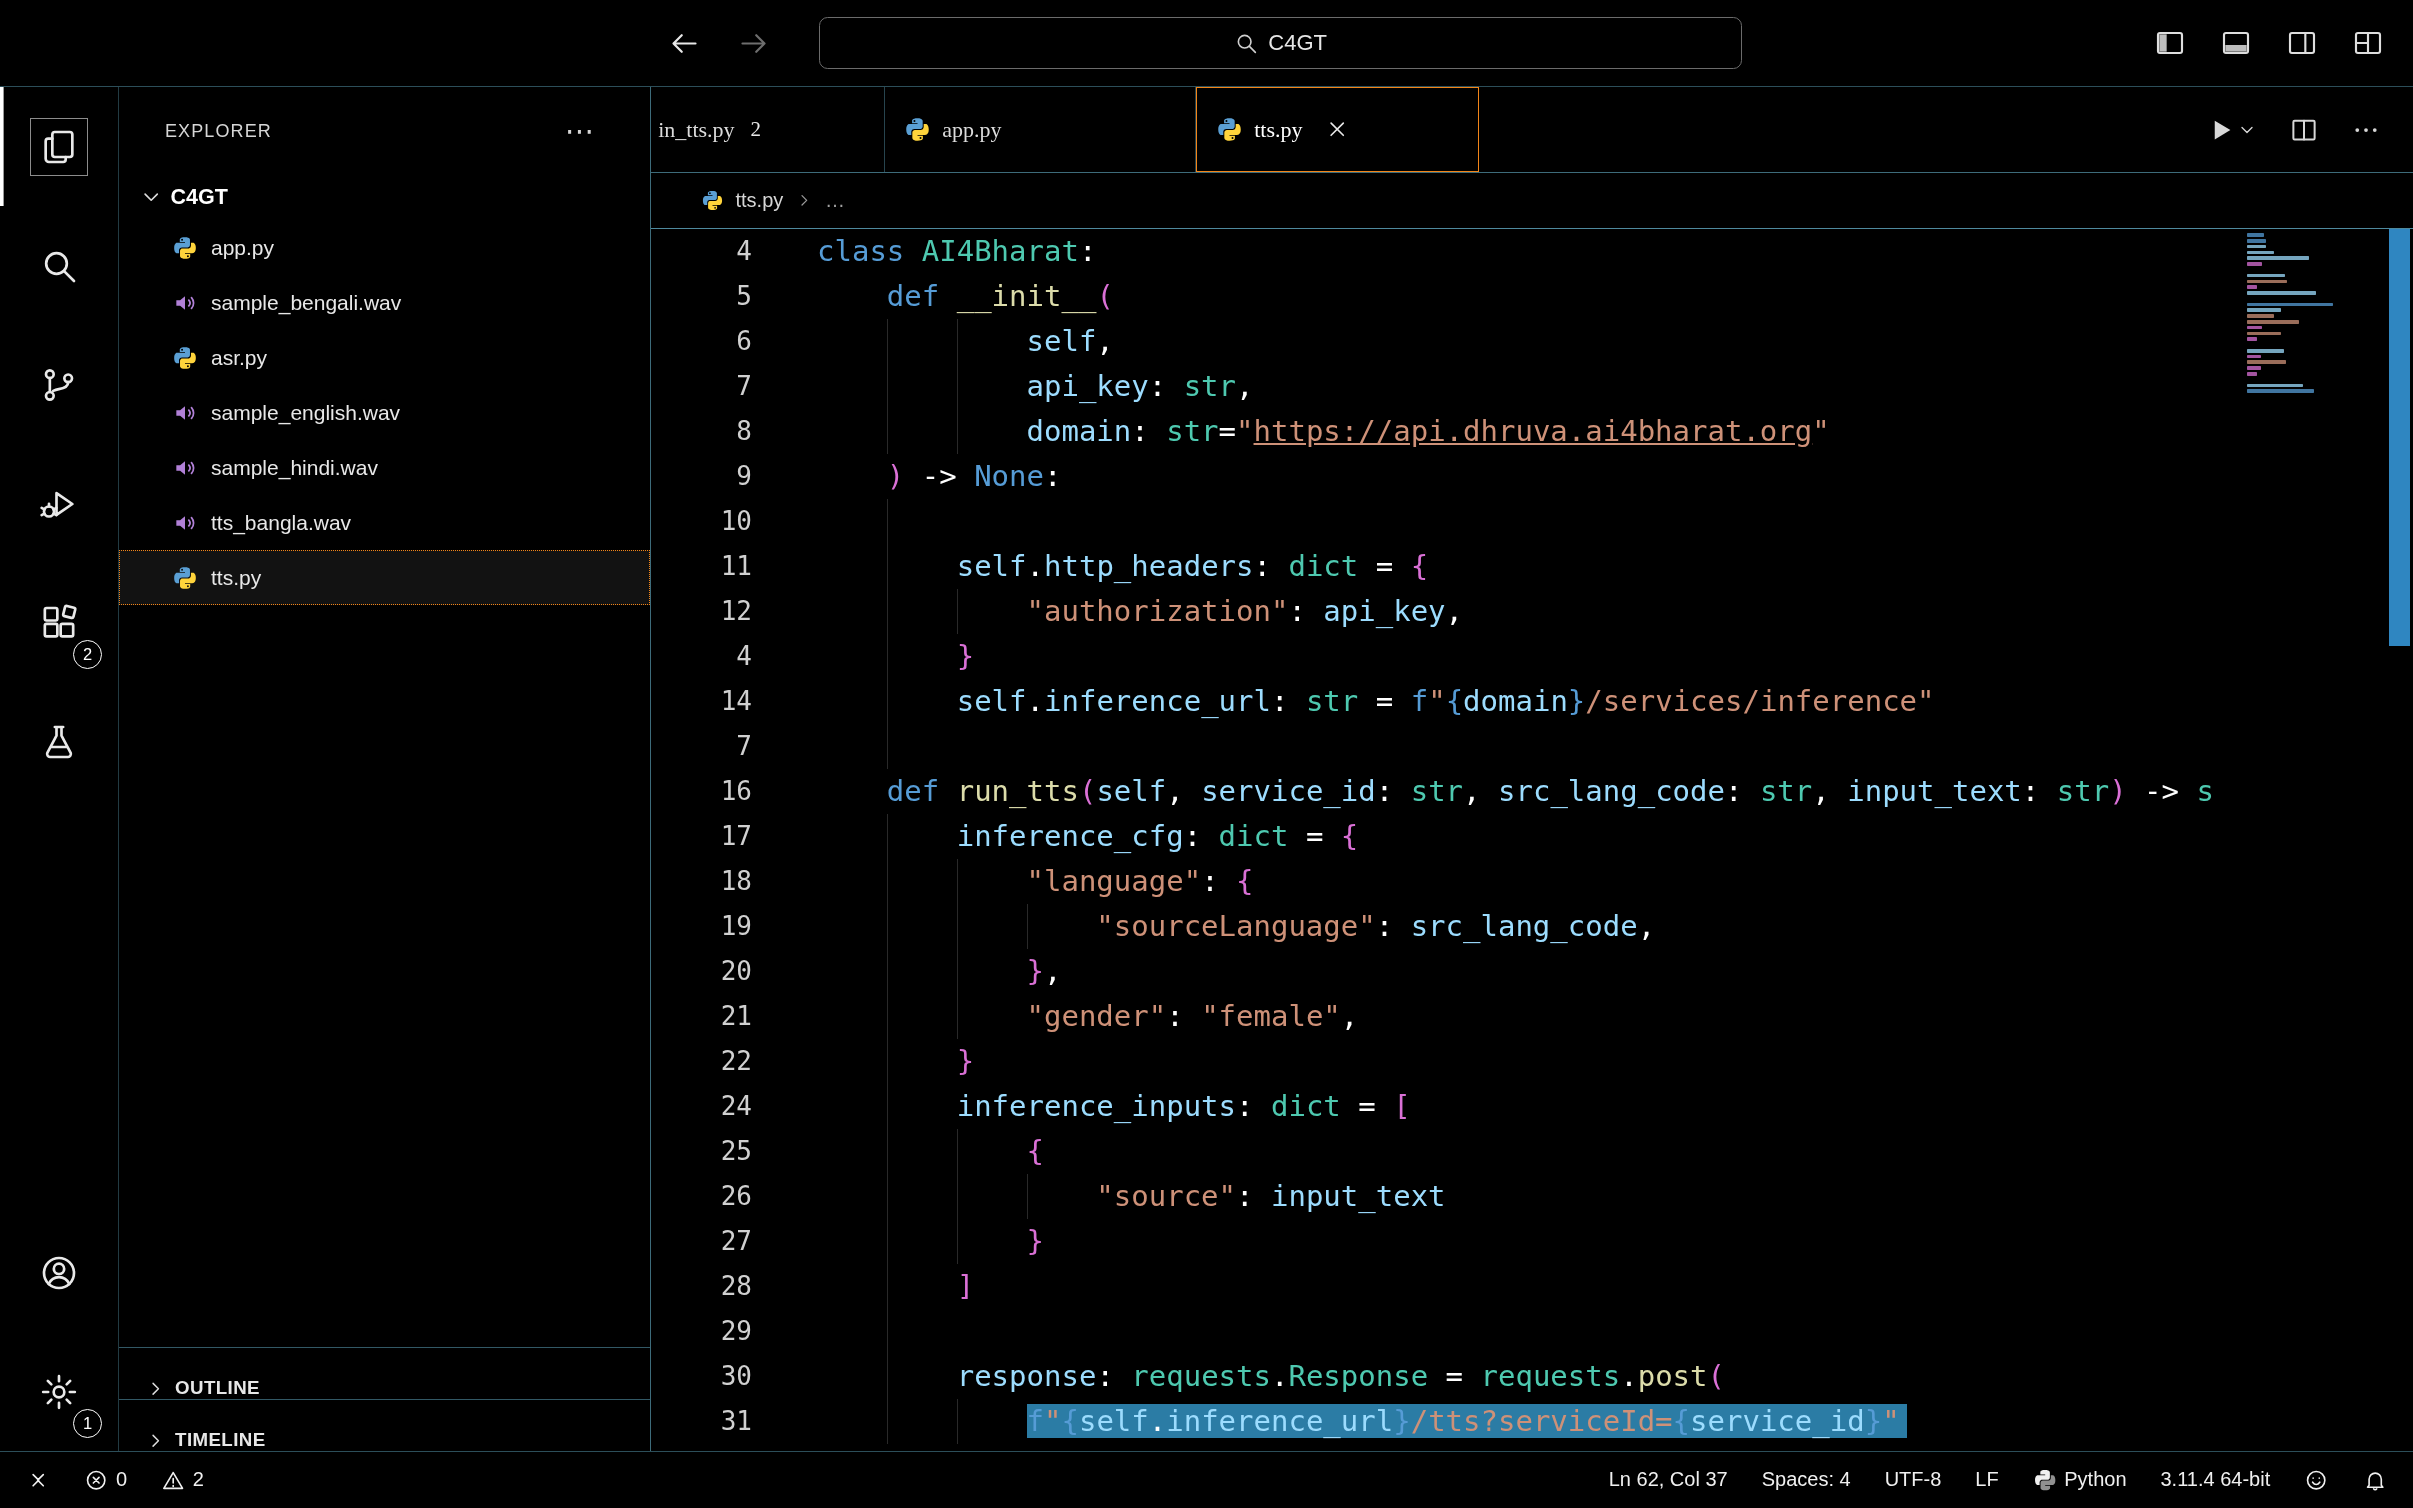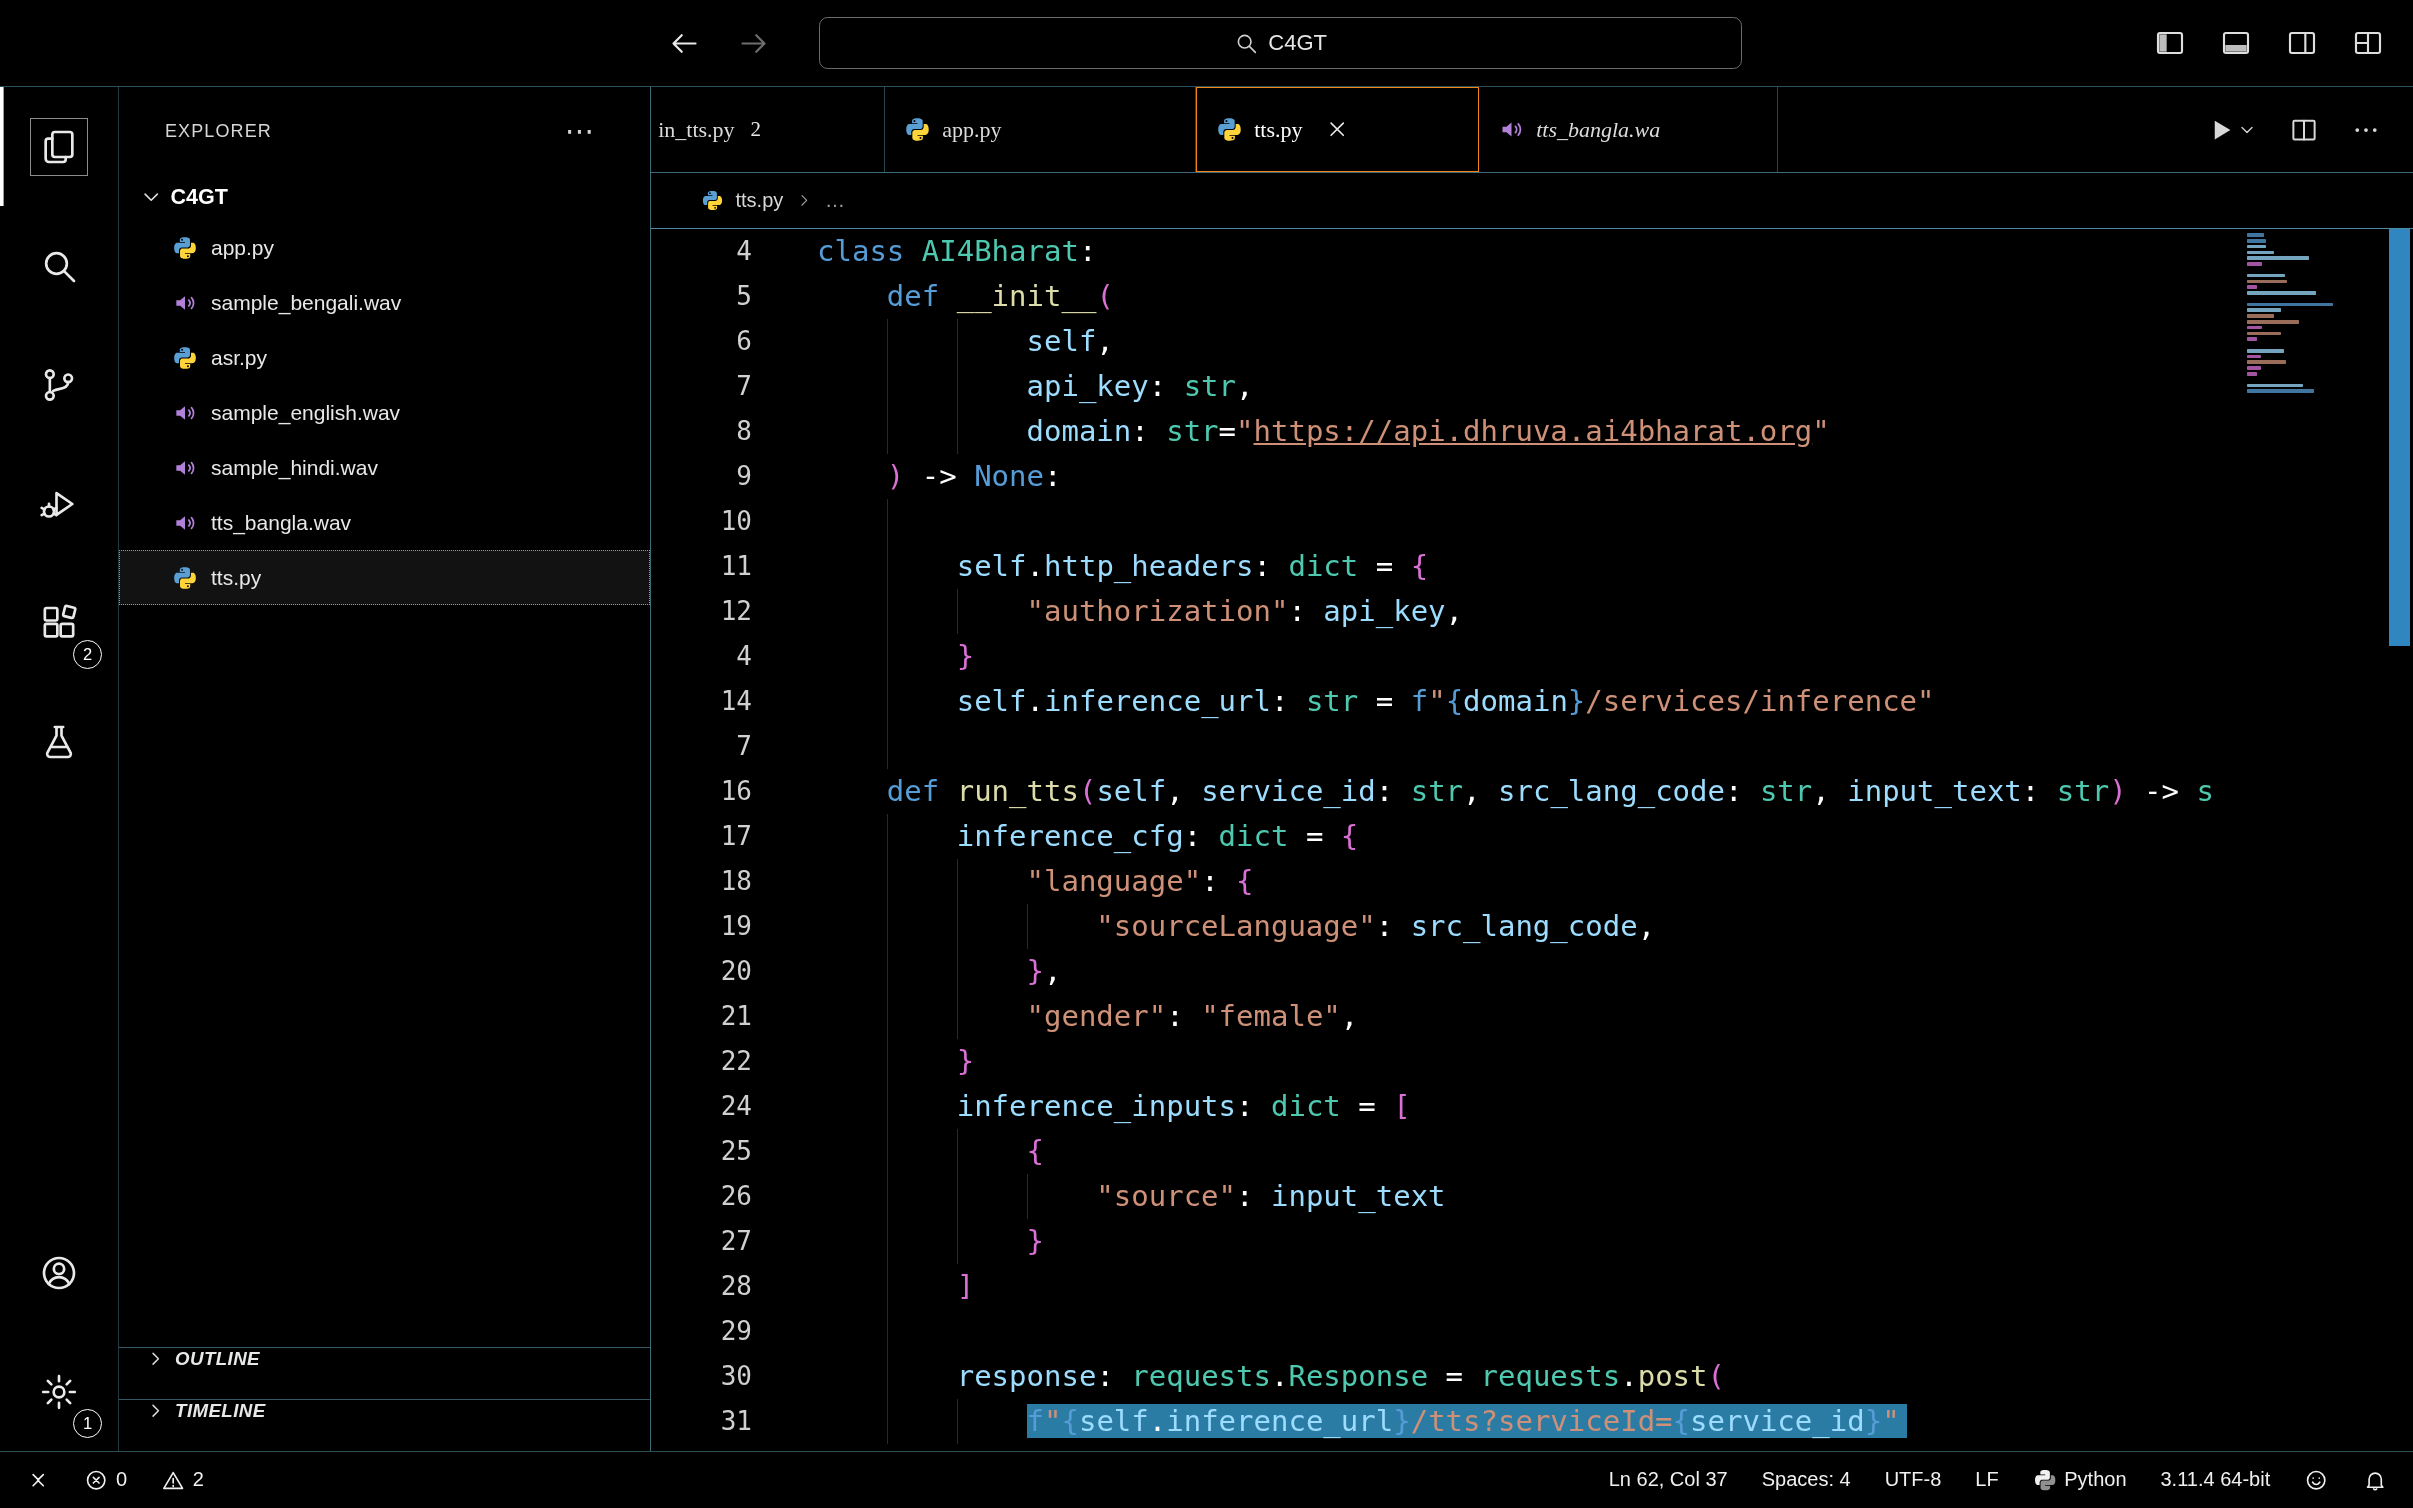--- a/index.html
+++ b/index.html
@@ -40,21 +40,21 @@
   .sb-more { font-size:29px; color:#d6d6d6; line-height:14.4px; }
   .folder-row { height:45px; display:flex; align-items:center; gap:7.2px; padding-left:20px; }
   .folder-row .chev { width:24.4px; height:24.4px; color:#ddd; }
   .folder-name { font-size:21.5px; font-weight:bold; color:#fff; }
   .file-list { display:flex; flex-direction:column; }
   .file-row { height:55px; display:flex; align-items:center; gap:13px; padding-left:52px; border:1.4px solid transparent; }
   .file-row .f-icon { width:26px; height:26px; }
   .file-row .f-label { font-size:21px; color:#e8e8e8; }
   .file-row.sel { background:rgba(255,255,255,.07); border:1.4px dotted #F38518; }
   .sb-fill { flex:1; }
-  .sb-section { height:52px; display:flex; align-items:flex-start; gap:8.6px; padding-left:26px; border-top:0.7px solid rgba(111,195,223,.45);font-style:italic; }
+  .sb-section { height:52px; display:flex; align-items:flex-end; gap:8.6px; padding-left:26px; border-top:0.7px solid rgba(111,195,223,.45); }
   .sb-section .chev { width:21.5px; height:21.5px; color:#ddd; }
   .sb-section .sec-label { font-size:18.7px; font-weight:bold; letter-spacing:0.4px; color:#e8e8e8; }
 
   
   .editorcol { flex:1; display:flex; flex-direction:column; min-width:0; }
   .tabbar { height:86px; display:flex; border-bottom:0.7px solid rgba(111,195,223,.55);font-family:Liberation Serif, serif; }
   .tab { height:100%; display:flex; align-items:center; gap:11.5px; padding:0 18.7px; border-right:0.7px solid rgba(111,195,223,.35);
      color:#dcdcdc; font-size:22px; overflow:hidden; flex:none; }
   .tab .t-icon { width:27px; height:27px; flex:none; }
   .tab .t-label { white-space:nowrap; }
@@ -349,29 +349,20 @@
                 <path fill="#FFD43B" stroke="none" d="M12.1 22c5 0 4.7-2.2 4.7-2.2v-2.3H12v-.7h6.8s3.2.4 3.2-4.7-2.8-4.9-2.8-4.9h-1.7v2.4s.1 2.8-2.7 2.8H10s-2.6-.1-2.6 2.5v4.2S7 22 12.1 22zm2.6-1.5a.9.9 0 1 1 0-1.8.9.9 0 0 1 0 1.8z"></path>
               </svg>
             </span>
             <span class="t-label">tts.py</span>
             <span class="t-close">
               <svg viewBox="0 0 24 24">
                 <path d="M6 6l12 12M18 6L6 18"></path>
               </svg>
             </span>
           </div>
-          <div class="tab preview" style="width: 299px;">
-            <span class="t-icon">
-              <svg viewBox="0 0 24 24" style="color:#B180D7">
-                <path fill="#B180D7" stroke="none" d="M4 9.5v5h3.5l4.5 3.8V5.7L7.5 9.5H4z"></path>
-                <path d="M15.5 9.3a4 4 0 0 1 0 5.4M18 7a7.5 7.5 0 0 1 0 10"></path>
-              </svg>
-            </span>
-            <span class="t-label">tts_bangla.wa</span>
-          </div>
         </div>
       <div class="editor-actions">
         <span style="display:flex;align-items:center;">
           <span class="ea-icon">
               <svg viewBox="0 0 24 24">
                 <path d="M7 4.5L19.5 12 7 19.5z" fill="currentColor" stroke="none"></path>
               </svg>
             </span>
           <span class="ea-icon ea-chev" style="margin-left:1.4px;width:20px;height:20px;">
               <svg viewBox="0 0 24 24">

